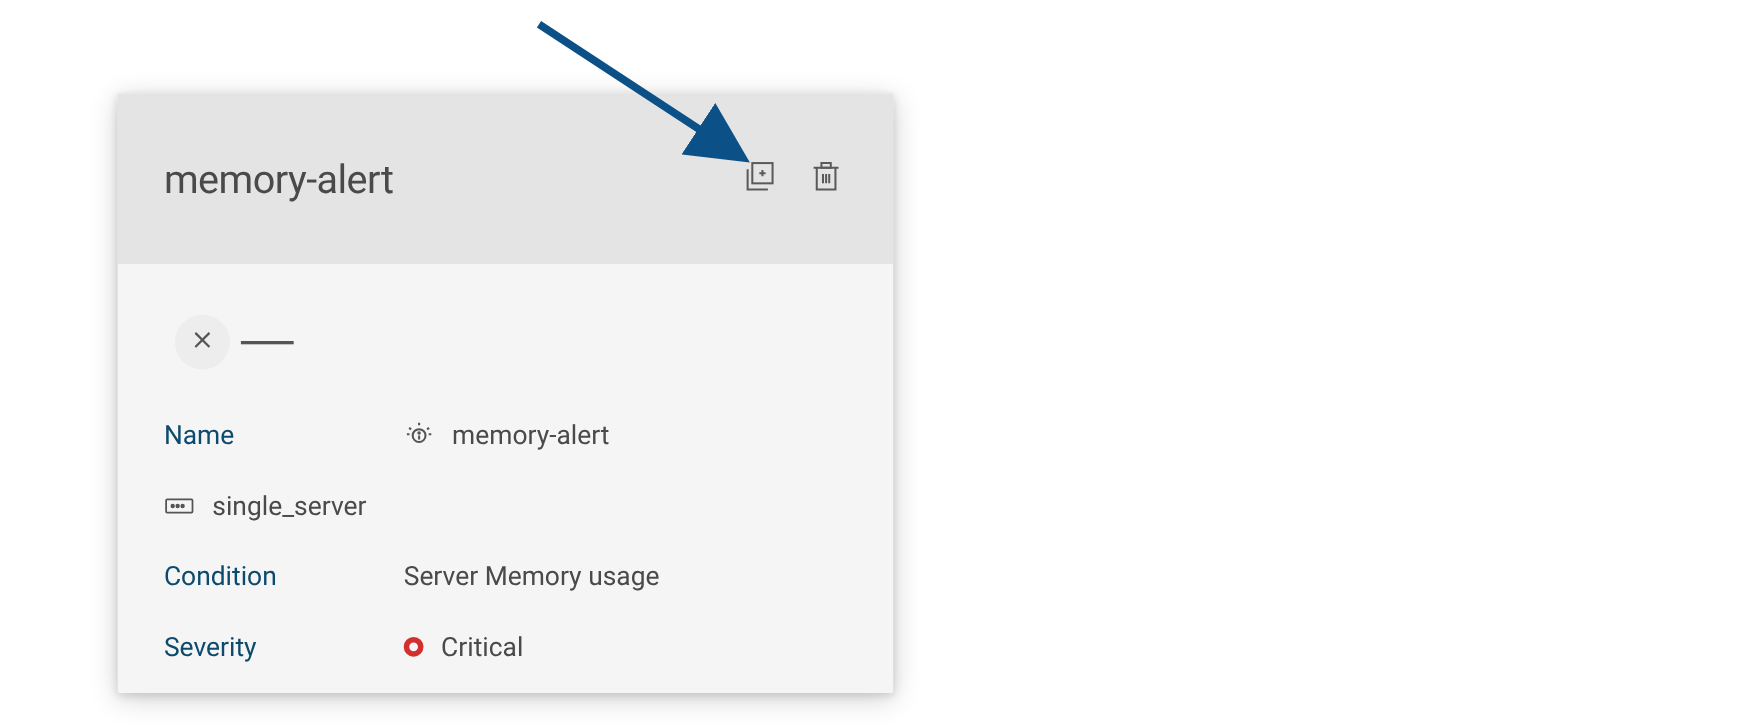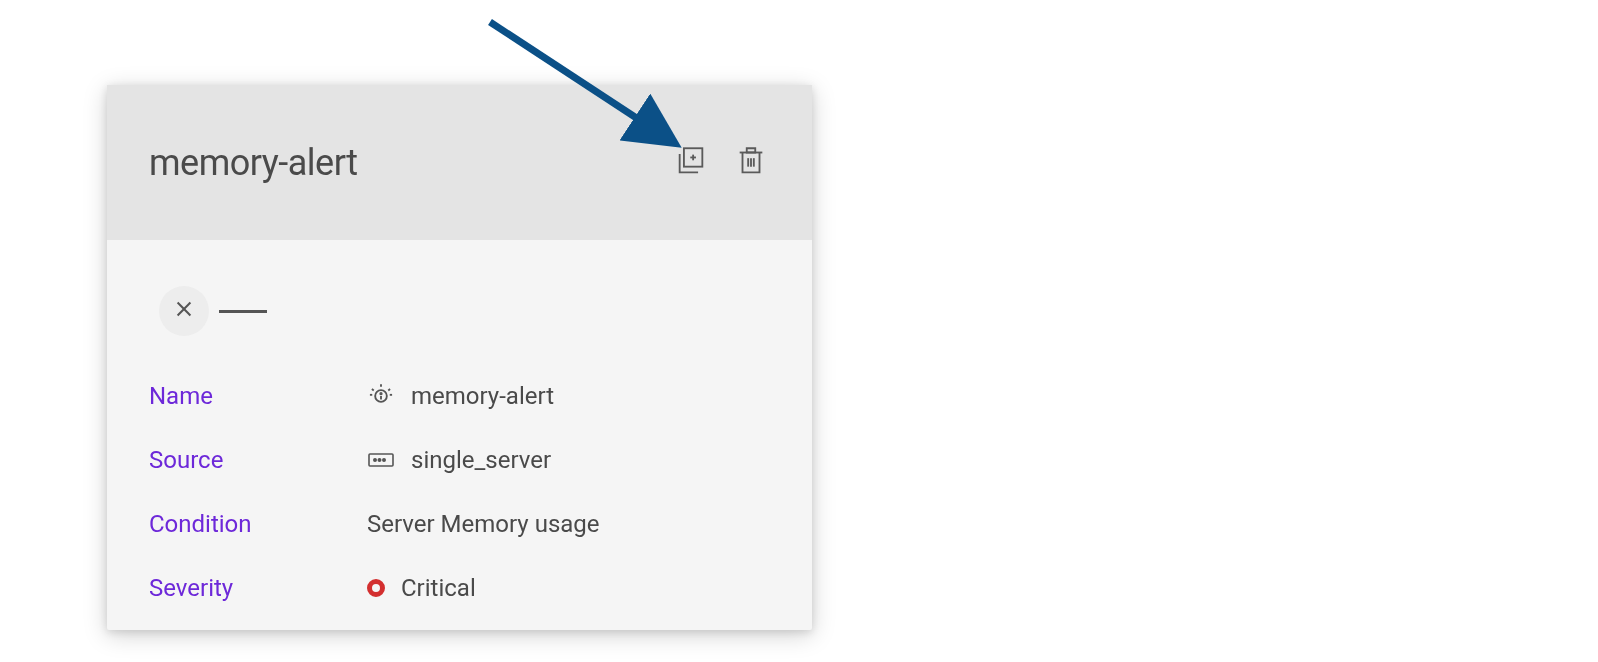--- a/index.html
+++ b/index.html
@@ -82,21 +82,21 @@
       background: #555;
     }
     .detail-row {
       display: flex;
       align-items: center;
       padding: 18px 0;
     }
     .detail-label {
       width: 218px;
       font-size: 24px;
-      color: #6d28d9;
+      color: #0c4a6e;
       font-weight: 400;
     }
     .detail-value {
       display: flex;
       align-items: center;
       gap: 16px;
       font-size: 24px;
       color: #4a4a4a;
     }
     .value-icon {
@@ -179,21 +179,20 @@
             <line x1="19.8" y1="6" x2="18.2" y2="7.2"></line>
             <line x1="2.5" y1="11" x2="4.5" y2="11"></line>
             <line x1="21.5" y1="11" x2="19.5" y2="11"></line>
           </svg>
         </span>
         <span>memory-alert</span>
       </div>
     </div>
 
     <div class="detail-row">
-      <div class="detail-label">Source</div>
       <div class="detail-value">
         <span class="value-icon">
           <svg width="28" height="20" viewBox="0 0 28 20" fill="none" stroke="currentColor" stroke-width="1.6">
             <rect x="2" y="4" width="24" height="12" rx="1"></rect>
             <circle cx="8" cy="10" r="1.2" fill="currentColor"></circle>
             <circle cx="12.5" cy="10" r="1.2" fill="currentColor"></circle>
             <circle cx="17" cy="10" r="1.2" fill="currentColor"></circle>
           </svg>
         </span>
         <span>single_server</span>

